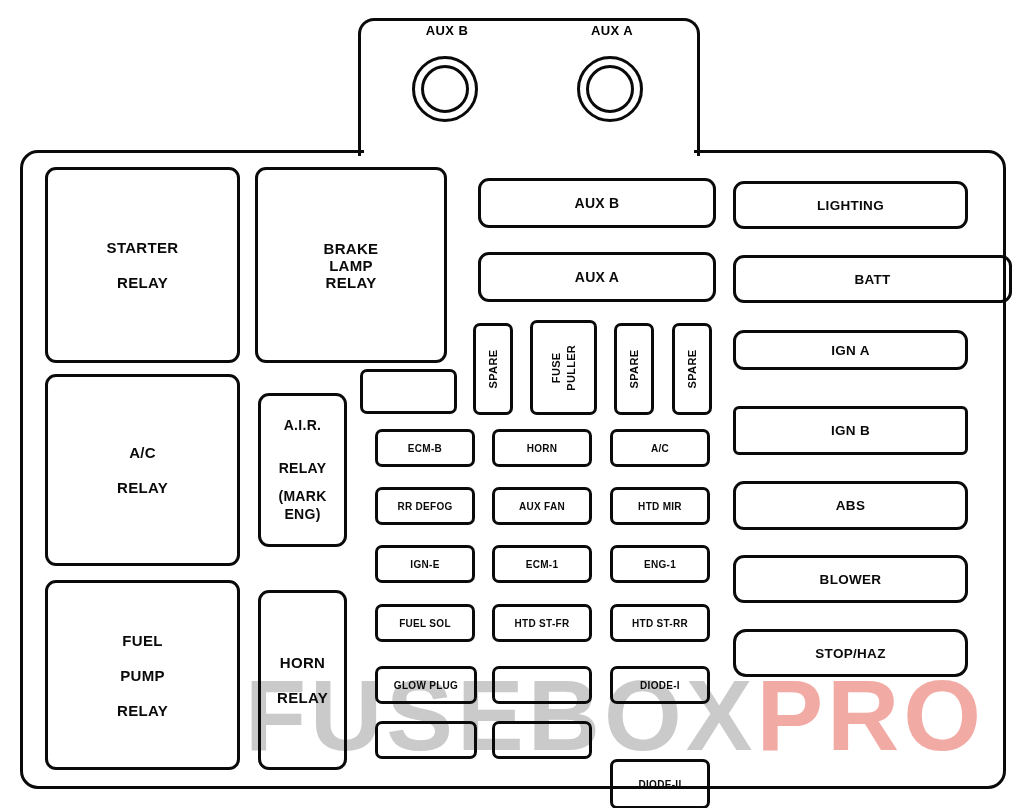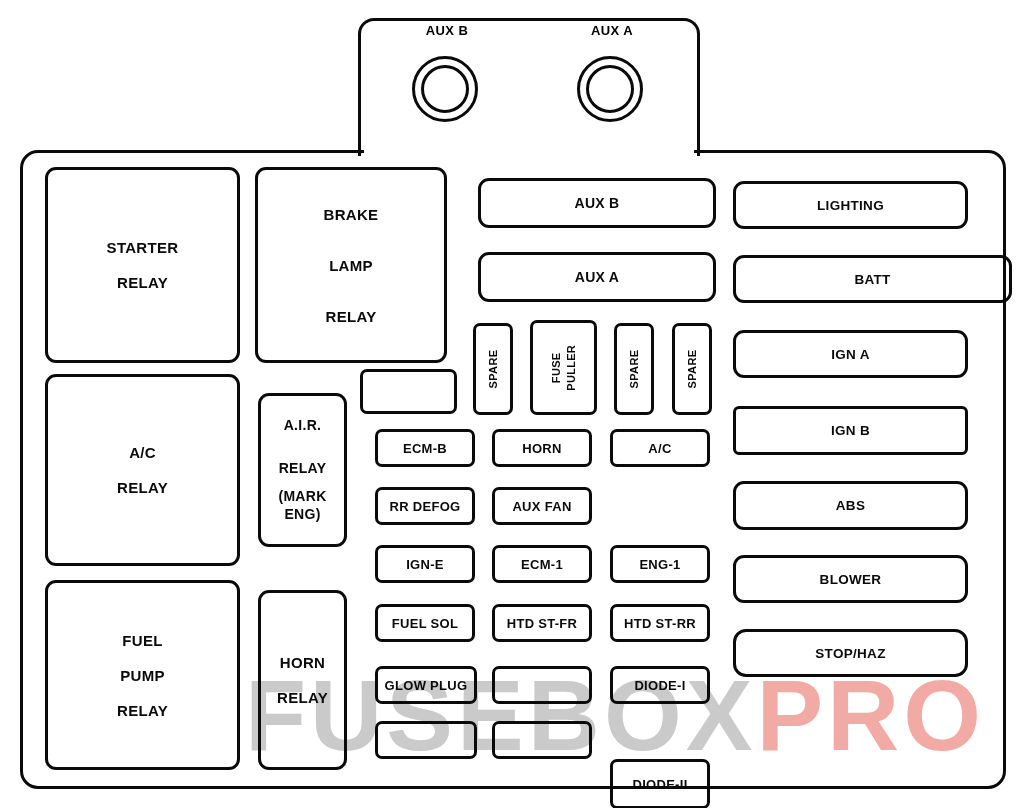--- a/index.html
+++ b/index.html
@@ -29,21 +29,21 @@
       display:flex;
       align-items:center;
       justify-content:center;
       font-weight:bold;
       text-align:center;
       color:#0a0a0a;
       z-index:2;
       letter-spacing:.3px;
     }
     .col{flex-direction:column;}
-    .f11{font-size:13px;}
+    .f11{font-size:10px;}
     .f13{font-size:13.5px;}
     .f14{font-size:14px;}
     .f15{font-size:15px;}
     .r10{border-radius:11px;}
     .r7{border-radius:7px;}
 
     .main-body{
       position:absolute;
       left:20px;top:150px;width:986px;height:639px;
       border:3px solid var(--outline);
@@ -87,21 +87,21 @@
       font-size:11px;
       letter-spacing:.4px;
     }
     .vert .two-line{
       transform:rotate(-90deg);
       line-height:1.35;
       font-size:11px;
       white-space:nowrap;
     }
     .gap18{gap:18px;}
-    .gap34{gap:34px;}
+    .gap34{}
     .air-line1{margin-bottom:26px;}
     .air-line2{margin-bottom:10px;}
     .air-line3{margin-bottom:1px;}
     .watermark{
       position:absolute;
       left:206px;top:658px;
       font-size:100px;
       font-weight:bold;
       letter-spacing:4px;
       white-space:nowrap;
@@ -186,21 +186,21 @@
   <div class="b f14 r10" style="left:478px;top:252px;width:238px;height:50px;">
     <span>AUX A</span>
   </div>
 
   <div class="b f13 r10" style="left:733px;top:181px;width:235px;height:48px;">
     <span>LIGHTING</span>
   </div>
   <div class="b f13 r10" style="left:733px;top:255px;width:279px;height:48px;">
     <span>BATT</span>
   </div>
-  <div class="b f13 r10" style="left:733px;top:330px;width:235px;height:48px;">
+  <div class="b f13 r10" style="left:733px;top:330px;width:235px;height:40px;">
     <span>IGN A</span>
   </div>
   <div class="b f13 r10" style="left:733px;top:406px;width:235px;height:49px;border-radius:6px;">
     <span>IGN B</span>
   </div>
   <div class="b f13 r10" style="left:733px;top:481px;width:235px;height:49px;">
     <span>ABS</span>
   </div>
   <div class="b f13 r10" style="left:733px;top:555px;width:235px;height:48px;">
     <span>BLOWER</span>
@@ -237,20 +237,23 @@
   </div>
   <div class="b f11 r7" style="left:492px;top:604px;width:100px;height:38px;">
     <span>HTD ST-FR</span>
   </div>
   <div class="b r7" style="left:492px;top:666px;width:100px;height:38px;"></div>
   <div class="b r7" style="left:492px;top:721px;width:100px;height:38px;"></div>
 
   <div class="b f11 r7" style="left:610px;top:429px;width:100px;height:38px;">
     <span>A/C</span>
   </div>
+  <div class="b f11 r7" style="left:610px;top:487px;width:100px;height:38px;">
+    <span>HTD MIR</span>
+  </div>
   <div class="b f11 r7" style="left:610px;top:545px;width:100px;height:38px;">
     <span>ENG-1</span>
   </div>
   <div class="b f11 r7" style="left:610px;top:604px;width:100px;height:38px;">
     <span>HTD ST-RR</span>
   </div>
   <div class="b f11 r7" style="left:610px;top:666px;width:100px;height:38px;text-align:center;">
     <span>DIODE-I</span>
   </div>
   <div class="b f11 r7" style="left:610px;top:721px;width:100px;height:50px;margin-top:38px;">

